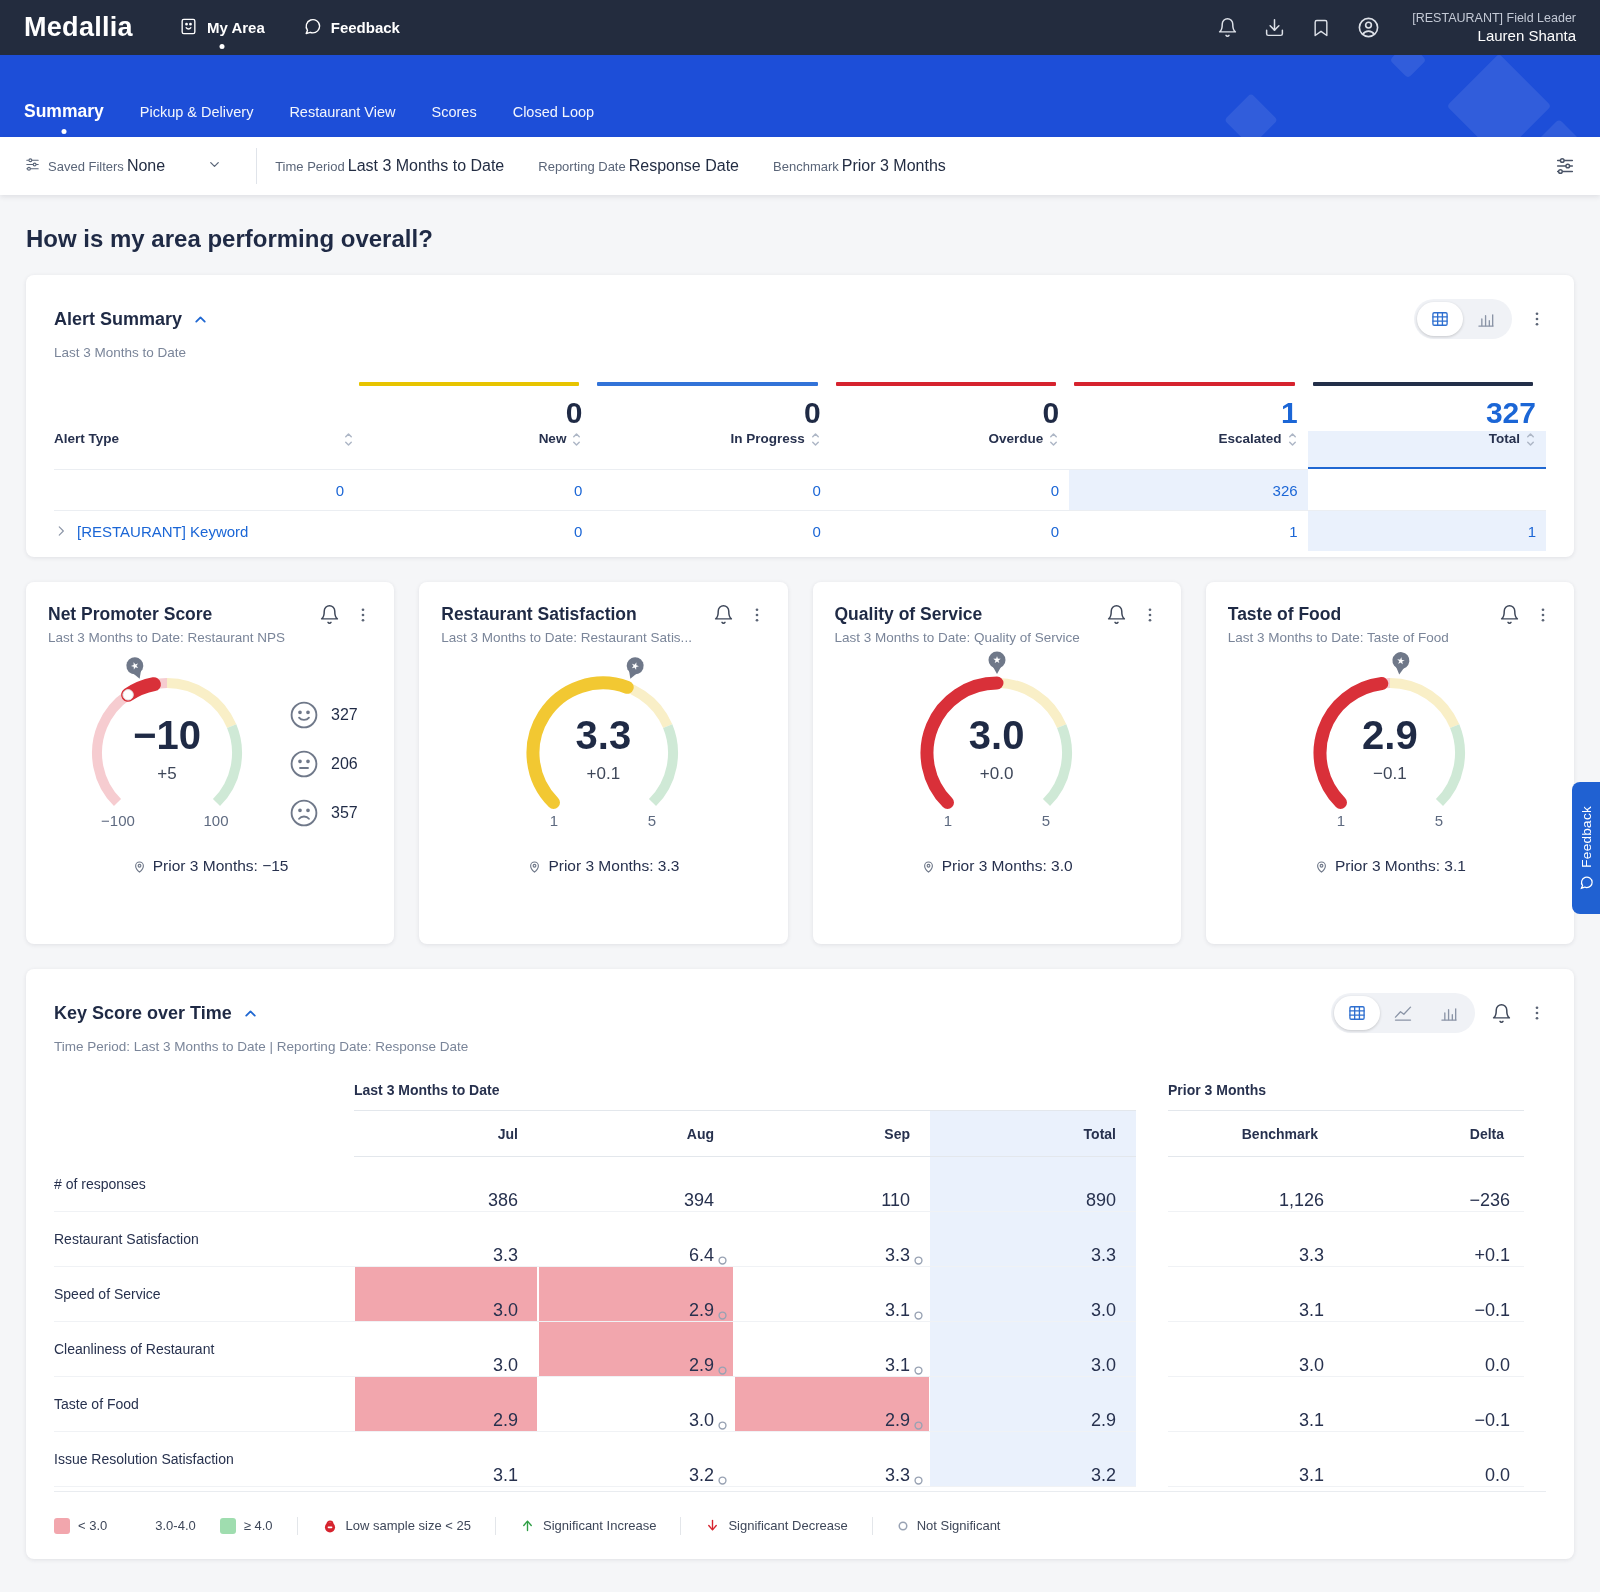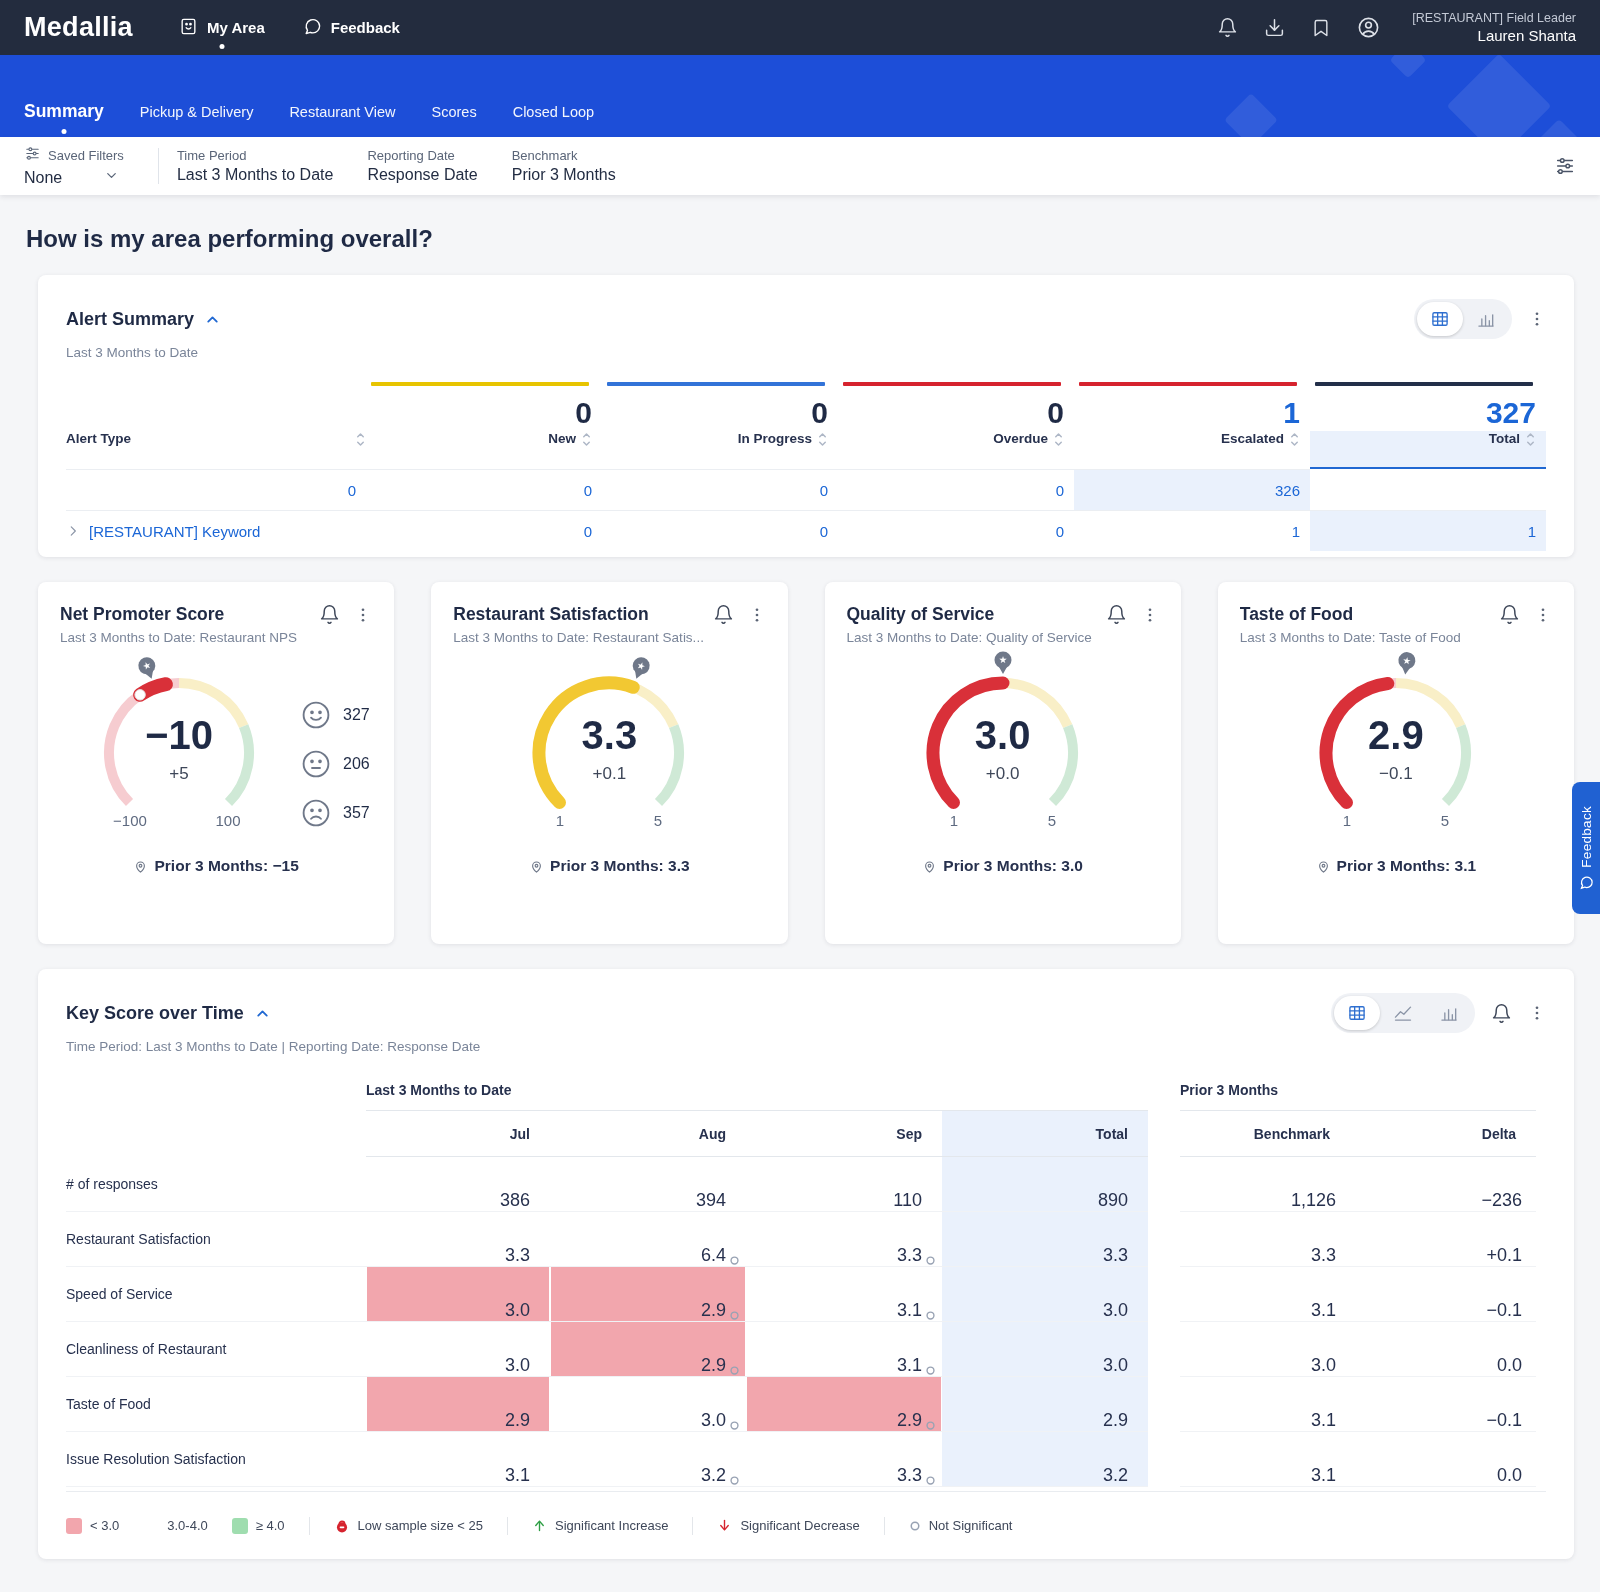--- a/index.html
+++ b/index.html
@@ -21,29 +21,29 @@
   .user-name { font-size:15px; color:#fff; margin-top:2px; }
   
   .subnav { height:82px; background:#1d4ed8; position:relative; overflow:hidden; }
   .diamond { position:absolute; background:rgba(255,255,255,.09); transform:rotate(45deg); border-radius:4px; }
   .tabs { position:absolute; left:24px; bottom:15px; display:flex; gap:36px; align-items:baseline; }
   .tab { color:rgba(255,255,255,.95); font-size:14.5px; font-weight:500; position:relative; cursor:pointer; white-space:nowrap; }
   .tab.active { font-size:17.5px; font-weight:700; color:#fff; }
   .tab .navdot { position:absolute; bottom:-12px; left:50%; transform:translateX(-50%); width:5px; height:5px; border-radius:50%; background:#fff; }
   
   .filterbar { height:58px; background:#fff; display:flex; align-items:center; padding:0 24px; box-shadow:0 2px 5px rgba(35,44,62,.10); position:relative; z-index:5; }
-  .fgroup { display:flex; flex-direction:column; justify-content:center; gap:3px; margin-right:34px; }
+  .fgroup { display:flex; flex-direction:row; justify-content:center; gap:3px; margin-right:34px; }
   .flabel { font-size:13px; color:#5A6578; display:flex; align-items:center; gap:7px; }
   .fvalue { font-size:16px; color:#232D43; font-weight:500; display:flex; align-items:center; gap:42px; cursor:pointer; }
   .fdivider { width:1px; height:36px; background:#E0E4EA; margin:0 18px 0 0; }
   .filter-right { margin-left:auto; }
   
   main { padding:0 26px 40px; }
   h1 { font-size:24px; font-weight:600; color:#1F2A45; margin:30px 0 22px; }
-  .card { background:#fff; border-radius:8px; box-shadow:0 1px 4px rgba(35,44,62,.10);margin-left:12px; }
+  .card { background:#fff; border-radius:8px; box-shadow:0 1px 4px rgba(35,44,62,.10); }
   .card-head { display:flex; align-items:center; }
   .card-title { font-size:18px; font-weight:700; color:#1F2A45; }
   .collapse-chev { margin-left:10px; display:flex; cursor:pointer; }
   .card-sub { font-size:13.5px; color:#7A8599; margin-top:6px; }
   .head-right { margin-left:auto; display:flex; align-items:center; gap:16px; }
   .pill { background:#F0F2F6; border-radius:20px; display:flex; padding:3px; }
   .picon { width:46px; height:34px; display:flex; align-items:center; justify-content:center; color:#8A94A6; border-radius:17px; cursor:pointer; }
   .picon.active { background:#fff; color:#2E6FD0; box-shadow:0 1px 3px rgba(0,0,0,.18); }
   
   .alert-card { padding:24px 28px 6px; }
@@ -67,21 +67,21 @@
   .kpi-title { font-size:17.5px; font-weight:700; color:#1F2A45; white-space:nowrap; overflow:hidden; }
   .kpi-sub { font-size:13.5px; color:#7A8599; margin-top:5px; white-space:nowrap; overflow:hidden; }
   .gauge-area { display:flex; justify-content:center; margin-top:8px; }
   .gauge-area.nps { justify-content:flex-start; padding-left:14px; }
   .gauge-wrap { position:relative; width:210px; height:196px; flex:0 0 auto; }
   .gauge-overlay { position:absolute; left:0; right:0; top:62px; text-align:center; }
   .gval { font-size:40px; font-weight:700; color:#1F2A45; line-height:1; }
   .gdelta { font-size:17px; color:#3E4759; margin-top:9px; }
   .emo-col { display:flex; flex-direction:column; gap:17px; margin:46px 0 0 16px; }
   .emo-row { display:flex; align-items:center; gap:11px; font-size:16px; color:#1F2A45; }
-  .bmk { display:flex; justify-content:center; align-items:center; gap:6px; font-size:15.5px; color:#27314E; margin-top:8px;font-weight:bold; }
+  .bmk { display:flex; justify-content:center; align-items:center; gap:6px; font-size:15.5px; color:#27314E; margin-top:8px; }
   
   .ks-card { margin-top:25px; padding:24px 28px 0; }
   .kgrid { display:grid; grid-template-columns:300px 184px 196px 196px 206px 32px 170px 186px; margin-top:28px; }
   .kgroup { font-size:14px; font-weight:700; color:#27314E; padding-bottom:12px; border-bottom:1px solid #E3E7EC; }
   .g1 { grid-column:2/6; } .g2 { grid-column:7/9; }
   .khead { height:46px; display:flex; align-items:center; justify-content:flex-end; font-size:14px; font-weight:700; color:#27314E; border-bottom:1px solid #E3E7EC; padding-right:20px; }
   .khead.blank, .kcell.blank { border:none; }
   .krowlabel { height:55px; display:flex; align-items:center; font-size:14px; color:#27314E; border-bottom:1px solid #F0F2F5; }
   .kcell { height:55px; display:flex; align-items:flex-end; justify-content:flex-end; font-size:18px; color:#27314E; border-bottom:1px solid #F0F2F5; padding-right:4px; }
   .kcell .slot { width:16px; display:flex; justify-content:center; align-items:center; }

